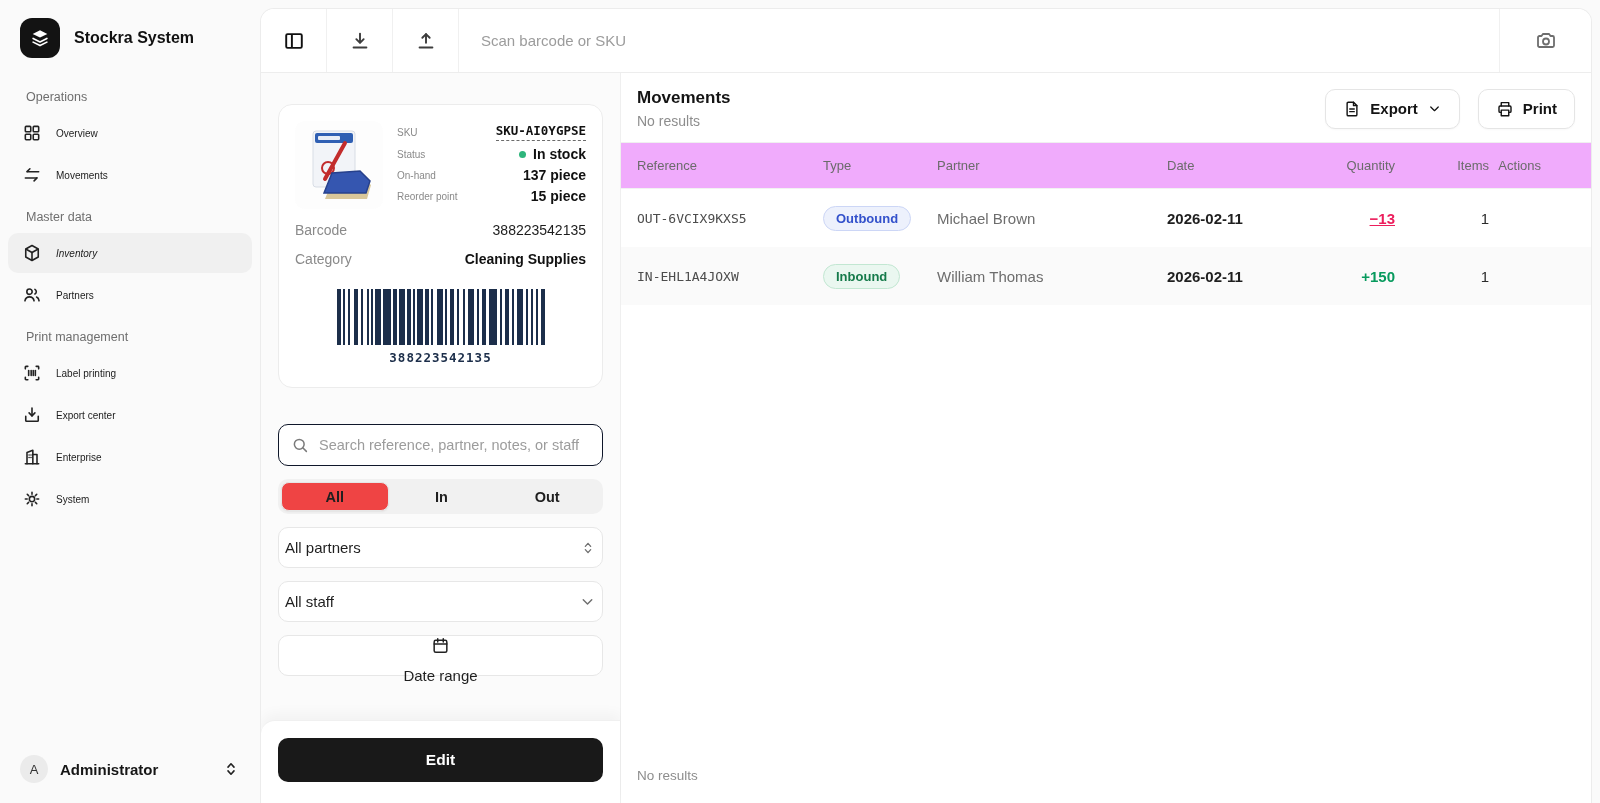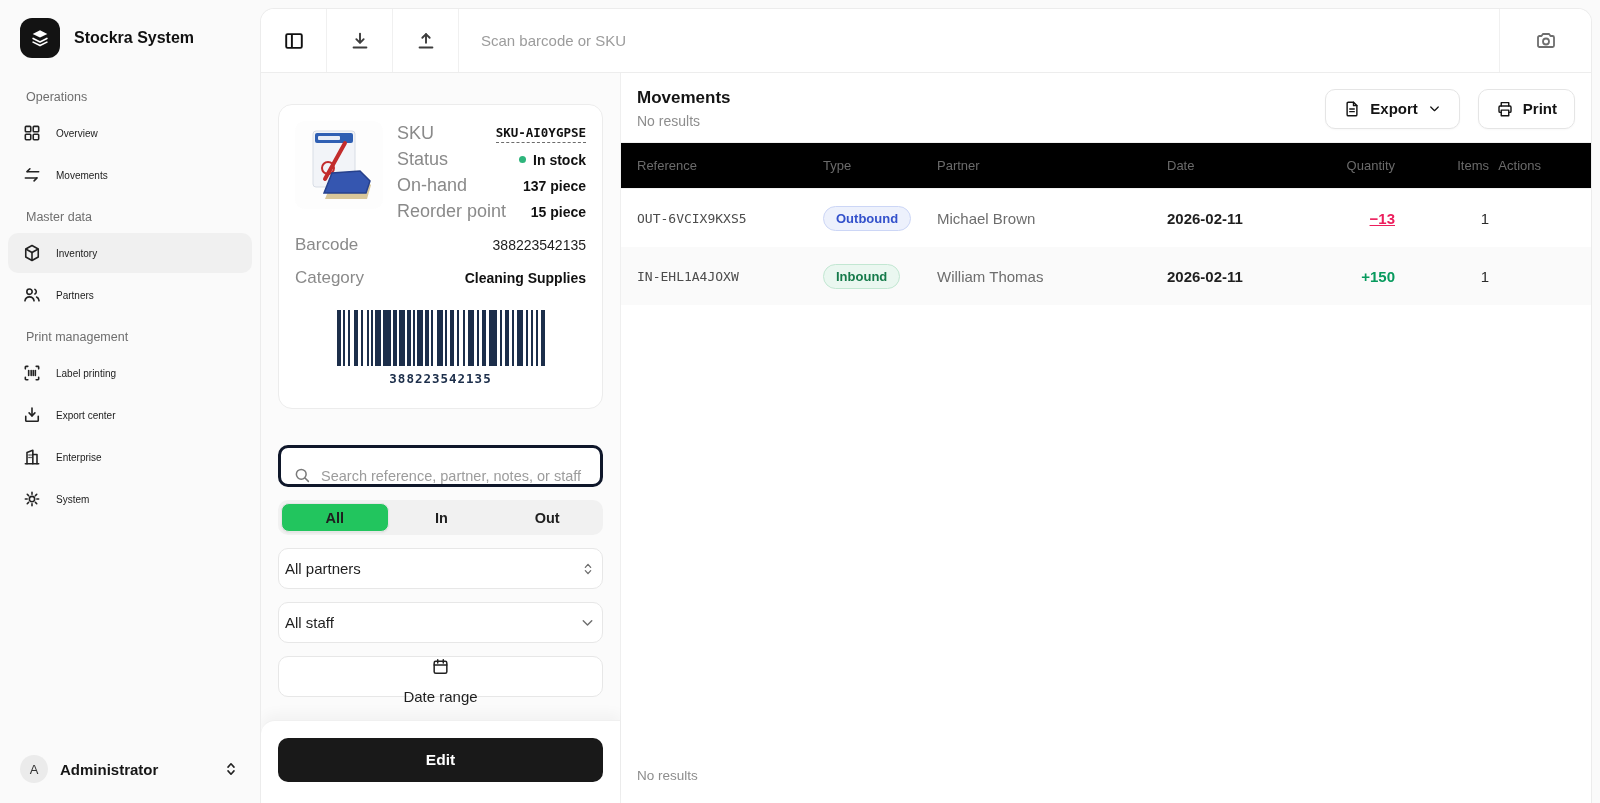--- a/index.html
+++ b/index.html
@@ -10,21 +10,21 @@
   .page { display:flex; width:1600px; height:803px; }
 
   
   .sidebar { width:260px; flex:0 0 260px; display:flex; flex-direction:column; padding:16px 0 14px; }
   .brand { display:flex; align-items:center; gap:14px; padding:2px 20px 18px; }
   .logo { width:40px; height:40px; background:#131313; border-radius:12px; display:flex; align-items:center; justify-content:center; }
   .brand-name { font-size:16px; font-weight:700; color:#111; }
   .section-label { font-size:12.5px; color:#6e6e6e; padding:14px 26px 8px; }
   .nav-item { display:flex; align-items:center; gap:14px; height:40px; margin:1px 8px; padding:0 14px;
     border-radius:10px; font-size:10px; color:#1c1c1c; cursor:pointer; }
-  .nav-item.active { background:#f0f0f0; }
+  .nav-item.active { background:#f0f0f0;font-style:italic; }
   .nav-item .nicon { width:20px; height:20px; color:#222; }
   .sidebar-spacer { flex:1; }
   .user-row { display:flex; align-items:center; gap:12px; padding:10px 20px 6px; }
   .avatar { width:28px; height:28px; border-radius:50%; background:#ebebeb; color:#333;
     font-size:13px; display:flex; align-items:center; justify-content:center; }
   .user-name { font-size:15px; font-weight:600; color:#161616; flex:1; }
 
   
   .panel { flex:1; margin:8px 8px 0 0; background:#fff; border:1px solid #ececec; border-bottom:none;
     border-radius:14px 14px 0 0; display:flex; flex-direction:column; overflow:hidden; }
@@ -45,45 +45,45 @@
   
   .filter-col { width:360px; flex:0 0 360px; background:#fbfbfb; border-right:1px solid #efefef;
     display:flex; flex-direction:column; min-height:0; }
   .filter-scroll { flex:1; padding:31px 17px 0; overflow:hidden; }
 
   .product-card { background:#fff; border:1px solid #ececec; border-radius:14px; padding:16px; margin-bottom:36px; }
   .pc-top { display:flex; gap:14px; }
   .pc-img { width:88px; height:88px; border-radius:10px; overflow:hidden; background:#fdfdfd; flex:0 0 88px; }
   .pc-fields { flex:1; display:flex; flex-direction:column; gap:5px; padding-top:2px; }
   .pc-frow { display:flex; align-items:center; justify-content:space-between; }
-  .pc-label { font-size:18px; color:#8a8a8a; }
+  .pc-label { font-size:10px; color:#8a8a8a; }
   .pc-val { font-size:14px; font-weight:700; color:#111; }
   .pc-sku { font-family:"DejaVu Sans Mono", monospace; font-size:12.5px; font-weight:700;
     border-bottom:1.5px dashed #6b6b6b; padding-bottom:2px; }
   .status-wrap { display:flex; align-items:center; gap:7px; }
   .dot { width:7px; height:7px; border-radius:50%; background:#2eb57c; }
   .pc-meta { display:flex; align-items:center; justify-content:space-between; margin-top:13px; }
-  .pc-meta .pc-label { font-size:17px; }
+  .pc-meta .pc-label { font-size:14px; }
   .pc-barcode-val { font-size:14px; color:#1d1d1d; font-weight:500; }
   .pc-cat-val { font-size:14px; color:#111; font-weight:700; }
   .barcode-block { margin-top:22px; display:flex; flex-direction:column; align-items:center; padding-bottom:6px; }
   .barcode-num { margin-top:5px; font-family:"DejaVu Sans Mono", monospace; font-size:12.5px;
     font-weight:700; color:#1c2e4a; letter-spacing:1px; }
 
-  .search-box { display:flex; align-items:flex-end; gap:10px; background:#fff; border:3px solid #0f172a;
+  .search-box { display:flex; align-items:center; gap:10px; background:#fff; border:1px solid #0f172a;
     border-radius:10px; height:42px; padding:0 12px; margin-bottom:13px; }
   .search-box svg { color:#7a7a7a; flex:0 0 18px; }
   .search-box input { border:none; outline:none; flex:1; font-size:14.5px; background:transparent;
     font-family:"Liberation Sans", sans-serif; color:#222; min-width:0; }
   .search-box input::placeholder { color:#9c9c9c; }
 
   .segmented { display:flex; background:#f1f1f1; border-radius:10px; padding:3px; height:35px; margin-bottom:13px; }
   .seg { flex:1; display:flex; align-items:center; justify-content:center; font-size:14.5px;
     font-weight:600; color:#1f1f1f; border-radius:8px; cursor:pointer; background:transparent; border:none; }
-  .seg.active { background:#22c55e; border:1px solid #e6e6e6; box-shadow:0 1px 2px rgba(0,0,0,.06); font-weight:700; }
+  .seg.active { background:#ef4444; border:1px solid #e6e6e6; box-shadow:0 1px 2px rgba(0,0,0,.06); font-weight:700; }
 
   .select-box { display:flex; align-items:center; justify-content:space-between; background:#fff;
     border:1px solid #e7e7e7; border-radius:10px; height:41px; padding:0 6px; margin-bottom:13px;
     font-size:15px; color:#1f1f1f; cursor:pointer; }
   .select-box svg { color:#6f6f6f; }
   .date-btn { display:flex; align-items:center; gap:12px; justify-content:flex-start;flex-direction:column; }
   .date-btn svg { color:#222; }
 
   .filter-footer { background:#fff; border-top:1px solid #f0f0f0; border-top-left-radius:14px;
     box-shadow:0 -6px 14px rgba(0,0,0,.04); padding:17px 17px 21px; }
@@ -96,21 +96,21 @@
   .mv-title { font-size:17px; font-weight:700; color:#141414; }
   .mv-sub { font-size:14px; color:#8d8d8d; margin-top:5px; }
   .mv-actions { display:flex; gap:18px; }
   .mv-btn { display:flex; align-items:center; gap:9px; height:40px; padding:0 17px; background:#fff;
     border:1px solid #e5e5e5; border-radius:10px; font-size:15px; font-weight:600; color:#141414;
     font-family:"Liberation Sans", sans-serif; cursor:pointer; box-shadow:0 1px 2px rgba(0,0,0,.03); }
   .mv-btn svg { color:#141414; }
 
   .grid-row { display:grid; grid-template-columns:186px 114px 230px 140px 88px 94px 1fr;
     align-items:center; padding:0 50px 0 16px; }
-  .thead { height:46px; background:#000000; border-bottom:1px solid #f2f2f2; }
+  .thead { height:46px; background:#f0abfc; border-bottom:1px solid #f2f2f2; }
   .th { font-size:13px; color:#6b6b6b; }
   .th.r, .td.r { text-align:right; }
   .trow { height:58px; }
   .trow.alt { background:#fafafa; }
   .td-ref { font-family:"DejaVu Sans Mono", monospace; font-size:13px; color:#4c4c4c; }
   .badge { display:inline-block; padding:4px 12px; border-radius:999px; font-size:13px; font-weight:700; }
   .badge.out { background:#edf1fc; border:1px solid #ccd6f6; color:#3351cb; }
   .badge.in  { background:#eaf7f0; border:1px solid #c2e7d2; color:#157a4a; }
   .td-partner { font-size:15px; color:#6d6d6d; }
   .td-date { font-size:15px; font-weight:600; color:#1f1f1f; }

